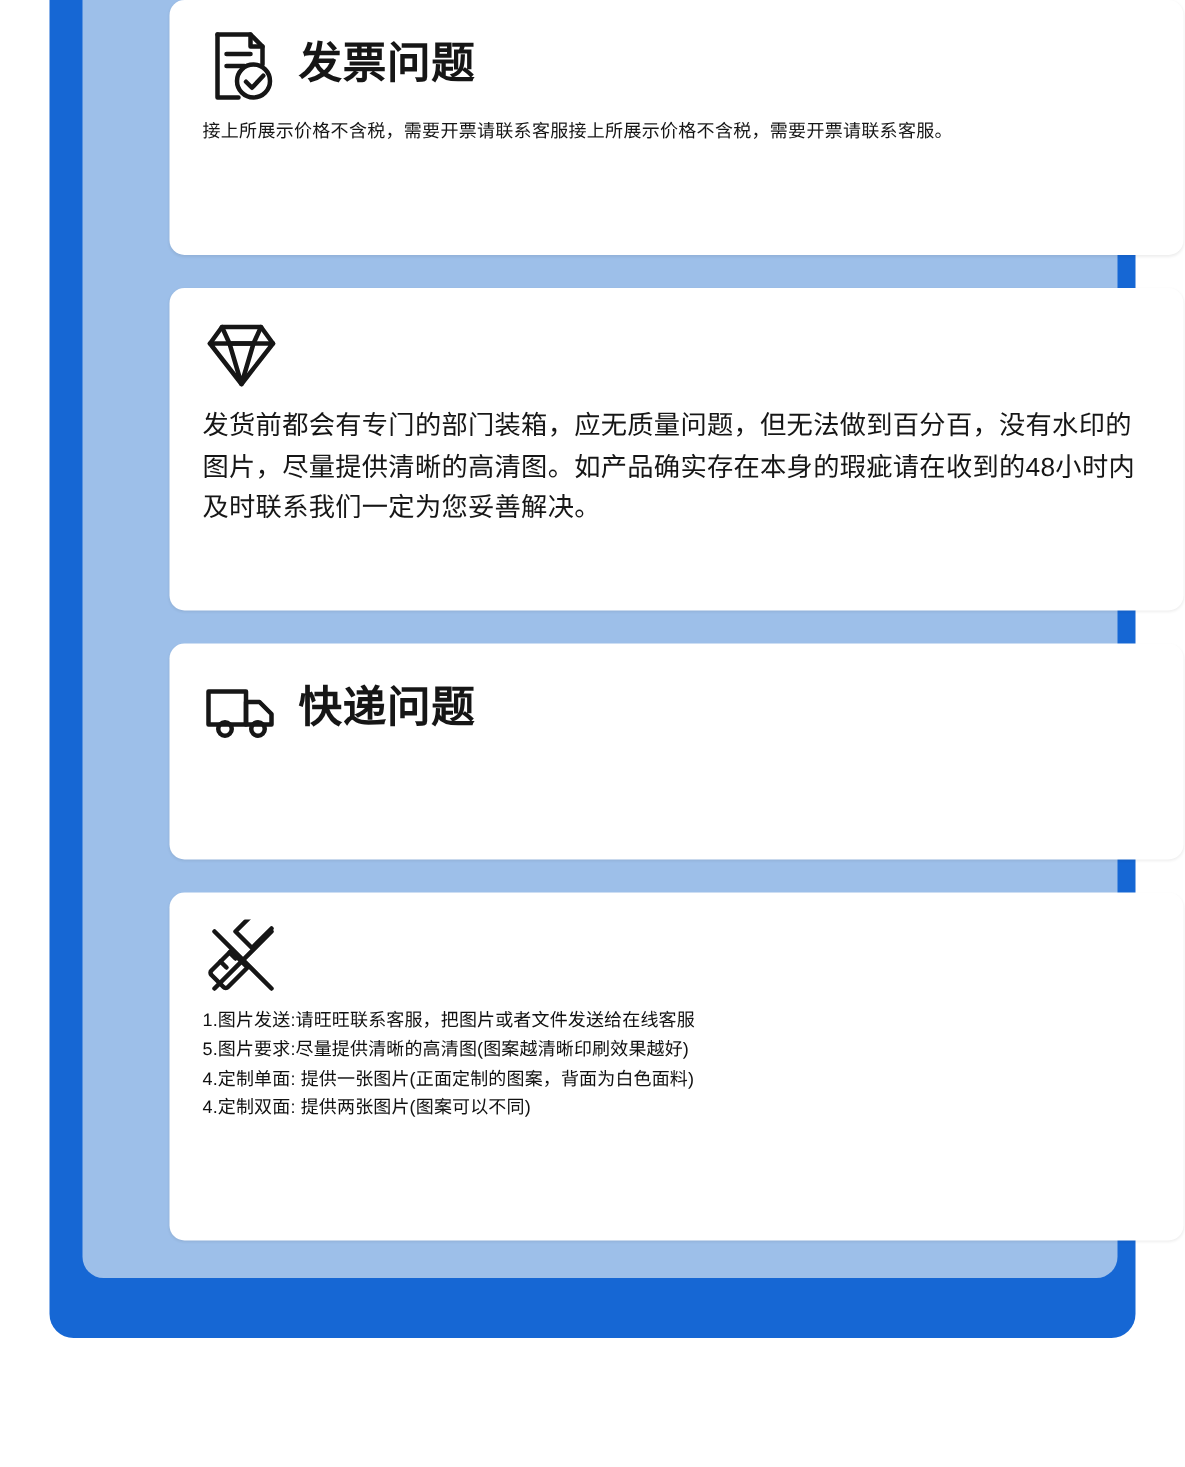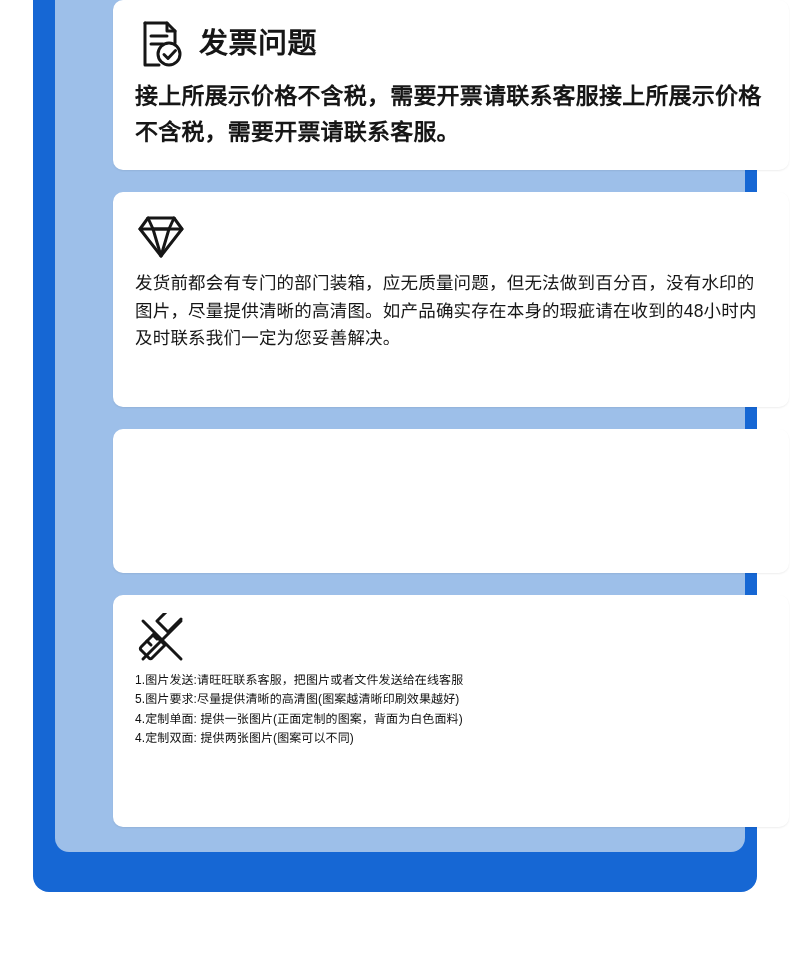--- a/index.html
+++ b/index.html
@@ -76,22 +76,21 @@
     letter-spacing: 0.5px;
     line-height: 1.1;
   }
   .card-body {
     font-size: 17.5px;
     line-height: 1.58;
     color: #161616;
     letter-spacing: 0.2px;
   }
   .card-first .card-body {
-    font-size: 23px;
-    font-weight: bold;
+    font-size: 12px;
   }
   .list {
     font-size: 12px;
     line-height: 1.62;
     color: #111111;
     letter-spacing: 0.1px;
   }
   .list div {
     white-space: nowrap;
   }
@@ -136,20 +135,31 @@
             <path d="M5 19 l8 -11 h26 l8 11"></path>
             <path d="M13 8 l5 11 l8 27 l8 -27 l5 -11"></path>
             <path d="M18 19 h16"></path>
           </g>
         </svg>
       </div>
       <div class="card-body">发货前都会有专门的部门装箱，应无质量问题，但无法做到百分百，没有水印的图片，尽量提供清晰的高清图。如产品确实存在本身的瑕疵请在收到的48小时内及时联系我们一定为您妥善解决。</div>
     </div>
 
     <div class="card" id="card-express" style="height:144px;">
+      <div class="card-head">
+        <svg class="card-icon" viewBox="0 0 52 52">
+          <g fill="none" stroke="#161616" stroke-width="3" stroke-linecap="round" stroke-linejoin="round">
+            <path d="M4 14 h25 v22 H4 Z"></path>
+            <path d="M29 21 h9 l8 8 v7 h-17 Z"></path>
+            <circle cx="15" cy="39" r="4.5"></circle>
+            <circle cx="37" cy="39" r="4.5"></circle>
+          </g>
+        </svg>
+        <div class="card-title">快递问题</div>
+      </div>
     </div>
 
     <div class="card" id="card-custom" style="height:232px;">
       <div class="card-head">
         <svg class="card-icon" viewBox="0 0 52 52">
           <g fill="none" stroke="#161616" stroke-width="3" stroke-linecap="round" stroke-linejoin="round">
             <path d="M6 34 l13 -13 l11 11 l-13 13 a2 2 0 0 1 -3 0 l-8 -8 a2 2 0 0 1 0 -3 Z"></path>
             <path d="M12 28 l4 4"></path>
             <path d="M18 22 l4 4"></path>
             <path d="M46 6 l-13 13 l-11 -11 l13 -13"></path>

